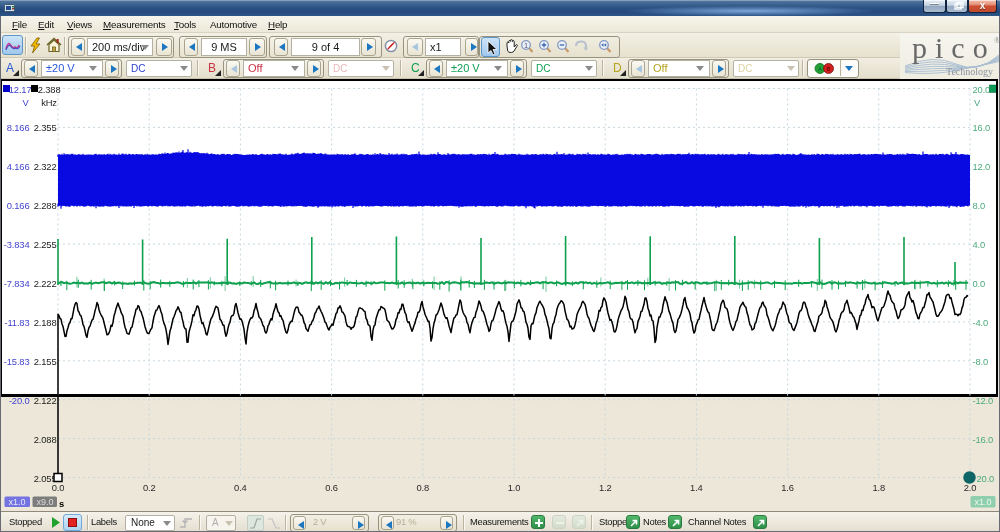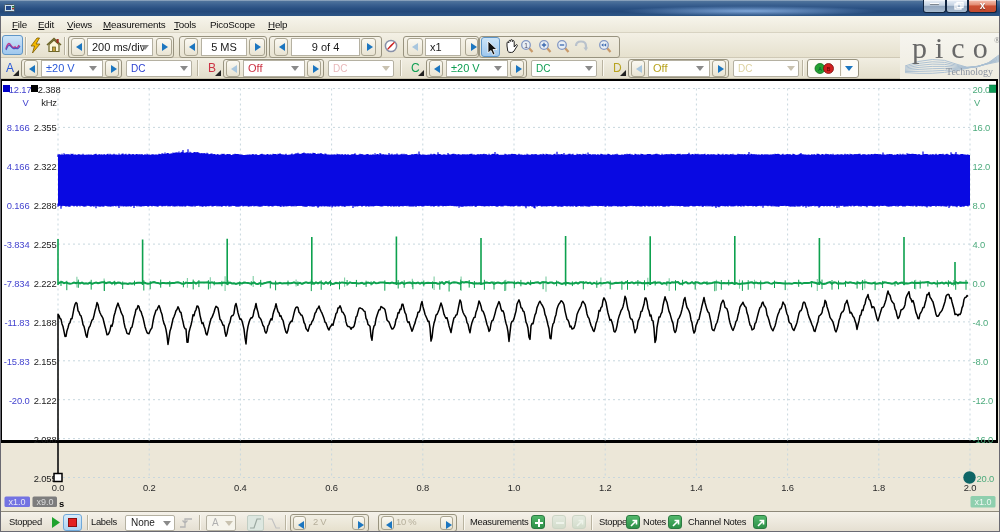--- a/index.html
+++ b/index.html
@@ -36,21 +36,21 @@
 #status .lbl{font-size:9.4px;letter-spacing:-0.3px}
 .icobtn{position:absolute;border-radius:3px}
 .blueon{background:linear-gradient(180deg,#cde4f7,#a0c8ee);border:1px solid #5f96c8}
 
 #status{left:0;top:511px;width:1000px;height:21px;background:linear-gradient(180deg,#f5f2ea,#e4ded0);border-top:1px solid #8e897a}
 #status .lbl{top:4px}
 .gbtn{position:absolute;width:14px;height:14px;border-radius:3px;border:1px solid #2c7a42;background:linear-gradient(180deg,#52b86b,#2d9048);top:3px}
 .gbtn svg{position:absolute;left:1px;top:1px}
 .gbtn.dis{border-color:#ccd5c5;background:linear-gradient(180deg,#e4eadf,#d2dccb)}
 
-#graph{left:0;top:79px;width:998px;height:364px;background:#fff;border:2px solid #000;border-bottom:3px solid #000}
+#graph{left:0;top:79px;width:998px;height:318px;background:#fff;border:2px solid #000;border-bottom:3px solid #000}
 </style></head><body>
 <div id="title" class="abs">
     <div class="glow abs"></div>
     <svg class="abs" style="left:4px;top:2px" width="13" height="12" viewBox="0 0 13 12">
       <rect x="0.5" y="2.5" width="10" height="7" rx="1" fill="#cfe3ef" stroke="#456"></rect>
       <rect x="2" y="4" width="5" height="4" fill="#234a8c"></rect>
       <rect x="8" y="4" width="2" height="1.4" fill="#2a7a2a"></rect>
       <rect x="8" y="6" width="2" height="1.4" fill="#993322"></rect>
     </svg>
   </div>
@@ -63,21 +63,21 @@
     </svg></div>
 <div id="bclose" class="cap abs">
     <div class="g" style="font-size:10px">x</div>
   </div>
 <div id="menu" class="abs">
     <span style="left:12px"><u>F</u>ile</span>
     <span style="left:38px"><u>E</u>dit</span>
     <span style="left:67px"><u>V</u>iews</span>
     <span style="left:103px"><u>M</u>easurements</span>
     <span style="left:174px"><u>T</u>ools</span>
-    <span style="left:210px">PicoScope</span>
+    <span style="left:210px">Automotive</span>
     <span style="left:268px"><u>H</u>elp</span>
   </div>
 <div id="tb1" class="abs">
     <div class="icobtn blueon abs" style="left:2px;top:2px;width:21px;height:20px"><svg width="19" height="18" style="margin:1px 0 0 1px">
         <path d="M2 12 Q4 4 6.5 8 T11 10 Q13 13 15 8" fill="none" stroke="#c03a8c" stroke-width="1.6"></path>
         <path d="M2 13 Q4.5 6 7 9.5 T12 11 Q14 13 16 9" fill="none" stroke="#5050c0" stroke-width="1.2"></path>
       </svg></div>
     <svg class="abs" style="left:28px;top:4px" width="15" height="17" viewBox="0 0 15 17">
       <path d="M9 1 L3 9 H6.5 L4.5 16 L12 7 H8 L11.5 1 Z" fill="#f5b900" stroke="#7a5a00" stroke-width="0.8"></path>
     </svg>
@@ -89,21 +89,21 @@
     </svg>
     <div class="sep abs" style="left:25px;top:4px;height:18px"></div>
     <div class="sep abs" style="left:64px;top:4px;height:18px"></div>
     <div class="grp abs" style="left:68px;top:3px;width:106px;height:22px"></div>
     <div class="spin spl" style="left:71px;top:5px;width:14px;height:18px"></div>
     <div class="wbox abs" style="left:87px;top:5px;width:66px;height:18px;line-height:16px;padding-left:4px">200 ms/div</div>
     <div class="dd abs" style="left:141px;top:12px"></div>
     <div class="spin spr" style="left:156px;top:5px;width:16px;height:18px"></div>
     <div class="grp abs" style="left:179px;top:3px;width:88px;height:22px"></div>
     <div class="spin spl" style="left:184px;top:5px;width:14px;height:18px"></div>
-    <div class="wbox abs" style="left:201px;top:5px;width:46px;height:18px;line-height:16px;text-align:center">5 MS</div>
+    <div class="wbox abs" style="left:201px;top:5px;width:46px;height:18px;line-height:16px;text-align:center">9 MS</div>
     <div class="spin spr" style="left:249px;top:5px;width:16px;height:18px"></div>
     <div class="grp abs" style="left:269px;top:3px;width:113px;height:22px"></div>
     <div class="spin spl" style="left:274px;top:5px;width:14px;height:18px"></div>
     <div class="wbox abs" style="left:291px;top:5px;width:69px;height:18px;line-height:16px;text-align:center">9 of 4</div>
     <div class="spin spr" style="left:361px;top:5px;width:15px;height:18px"></div>
     <svg class="abs" style="left:384px;top:6px" width="14" height="14" viewBox="0 0 14 14">
       <circle cx="7" cy="7" r="5.6" fill="#ffffff" stroke="#8890a8" stroke-width="1.5"></circle>
       <path d="M3.6 10.4 L7.2 6.2 L10.4 3.4 L7 7.2 Z" fill="#cc2222" stroke="#cc2222" stroke-width="1.2"></path>
     </svg>
     <div class="grp abs" style="left:403px;top:3px;width:76px;height:22px"></div>
@@ -305,21 +305,21 @@
     <svg class="abs" style="left:267px;top:5px" width="15" height="13">
       <path d="M1 2 H5 L9 11 H13" stroke="#c2c2c2" stroke-width="1.2" fill="none"></path>
     </svg>
     <div class="sep abs" style="left:285px;top:3px;height:15px"></div>
     <div class="grp abs" style="left:290px;top:2px;width:79px;height:18px;background:linear-gradient(180deg,#f2efe4,#e6e0cd)"></div>
     <div class="spin spl" style="left:293px;top:4px;width:13px;height:14px"></div>
     <div class="lbl abs" style="left:313px;top:4px;color:#b5ae9a">2 V</div>
     <div class="spin spr" style="left:352px;top:4px;width:13px;height:14px"></div>
     <div class="grp abs" style="left:378px;top:2px;width:79px;height:18px;background:linear-gradient(180deg,#f2efe4,#e6e0cd)"></div>
     <div class="spin spl" style="left:381px;top:4px;width:13px;height:14px"></div>
-    <div class="lbl abs" style="left:396px;top:4px;color:#b5ae9a">10 %</div>
+    <div class="lbl abs" style="left:396px;top:4px;color:#b5ae9a">91 %</div>
     <div class="spin spr" style="left:440px;top:4px;width:13px;height:14px"></div>
     <div class="sep abs" style="left:463px;top:3px;height:15px"></div>
     <div class="lbl abs" style="left:470px">Measurements</div>
     <div class="gbtn abs" style="left:531px">
       <svg width="12" height="12">
         <path d="M6 2 V10 M2 6 H10" stroke="#fff" stroke-width="2"></path>
       </svg>
     </div>
     <div class="gbtn dis abs" style="left:552px">
       <svg width="12" height="12">

